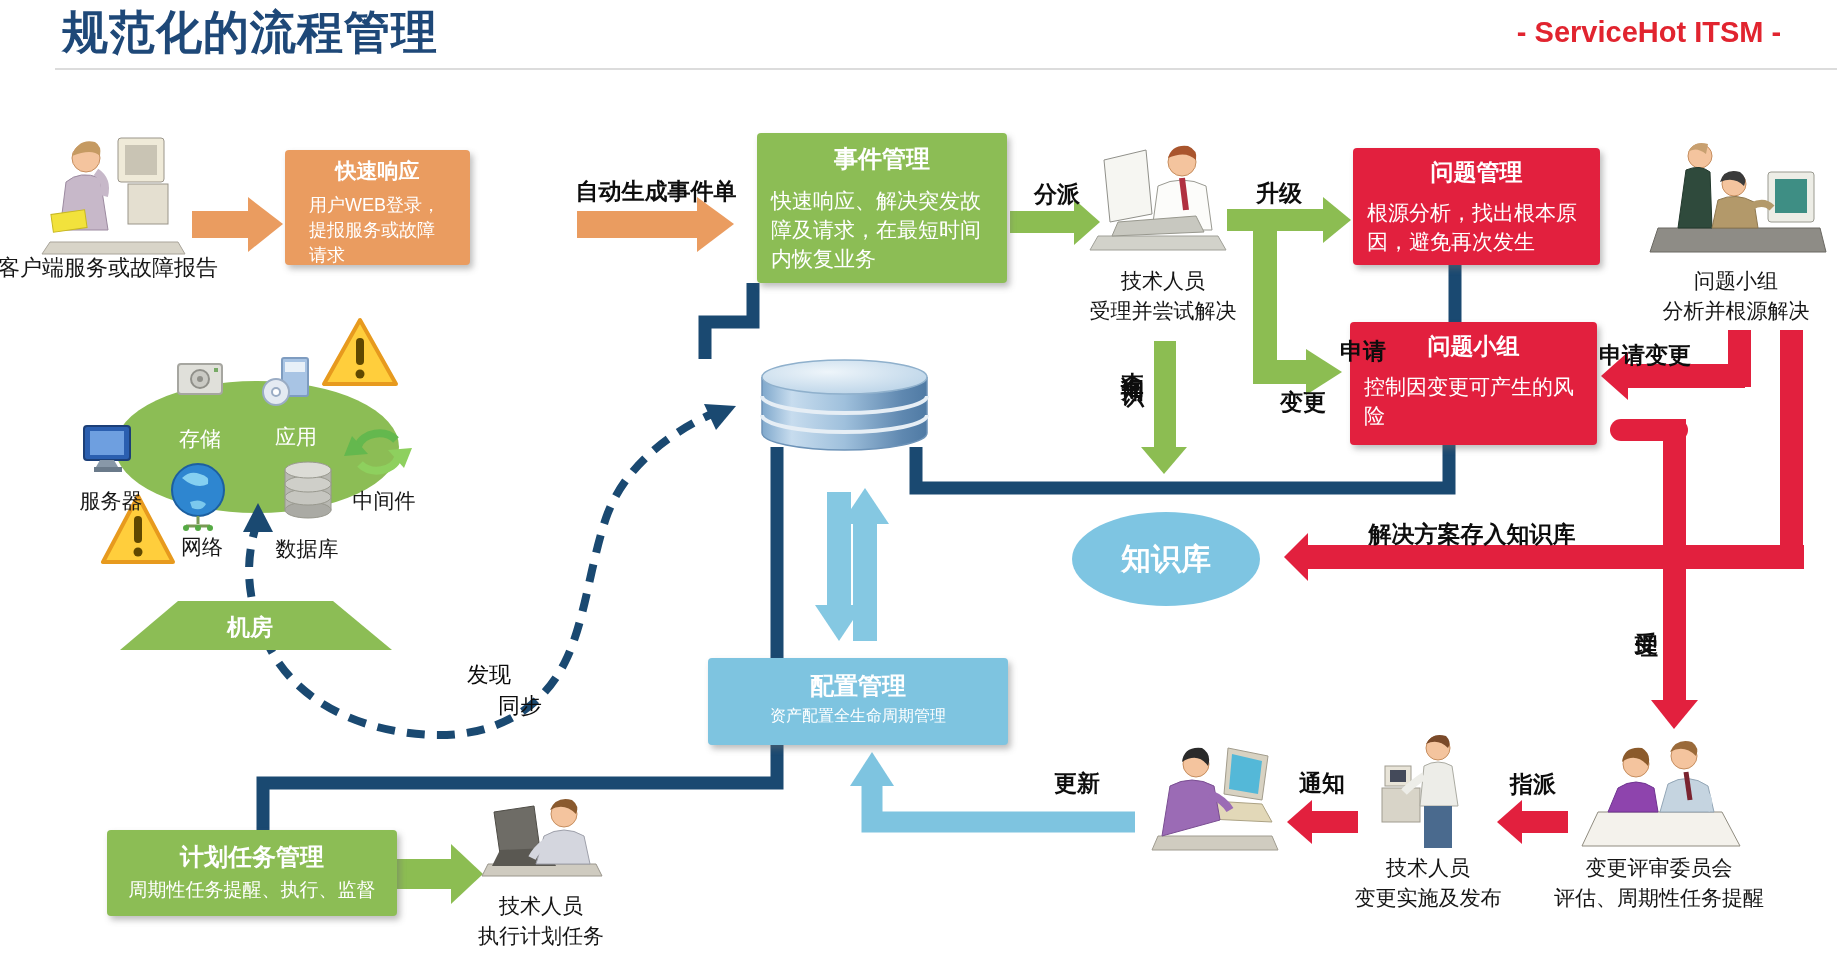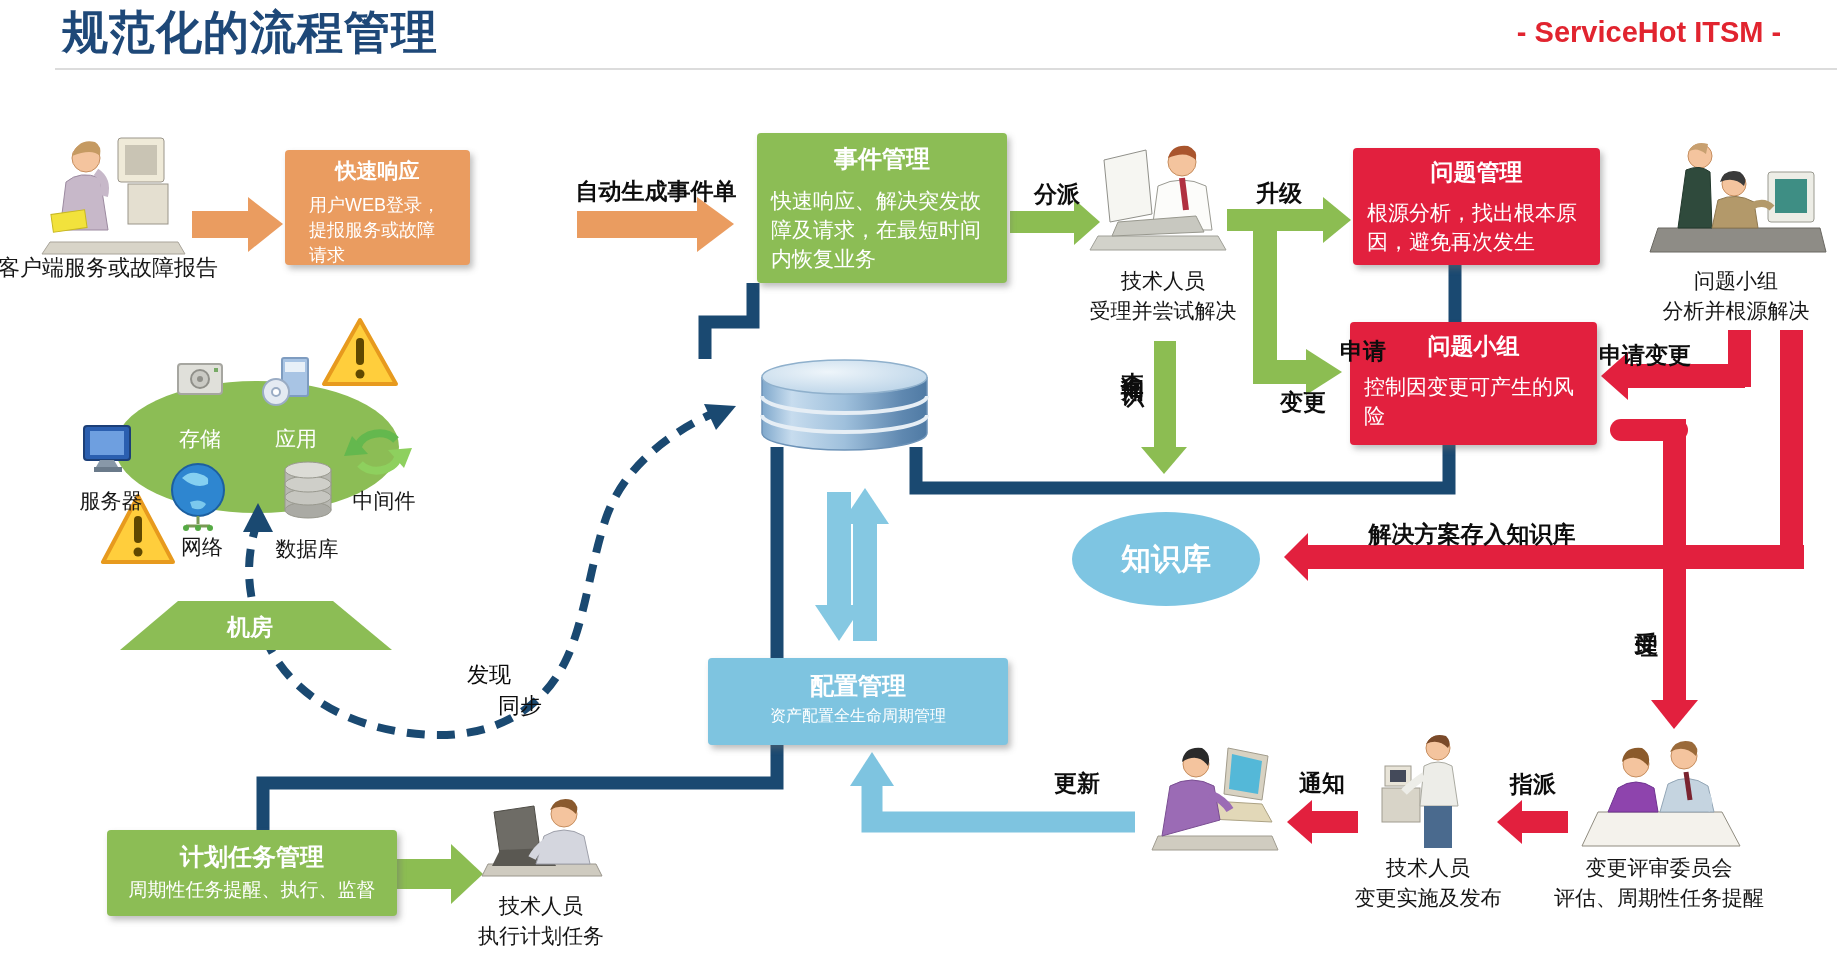--- a/index.html
+++ b/index.html
@@ -343,19 +343,19 @@
   <div class="cap" style="left:1428px;top:853px;">
     <span>技术人员</span>
     <span>变更实施及发布</span>
   </div>
   <div class="cap" style="left:541px;top:891px;">
     <span>技术人员</span>
     <span>执行计划任务</span>
   </div>
 
   <div class="cap" style="left:200px;top:424px;color:#fff;">存储</div>
-  <div class="cap" style="left:296px;top:424px;color:#fff;">应用</div>
+  <div class="cap" style="left:296px;top:424px;color:#fff;font-family:Liberation Mono, monospace;">应用</div>
   <div class="cap" style="left:111px;top:486px;">服务器</div>
   <div class="cap" style="left:202px;top:532px;">网络</div>
   <div class="cap" style="left:307px;top:534px;">数据库</div>
   <div class="cap" style="left:384px;top:486px;">中间件</div>
 
 </div>
 
 </body></html>

